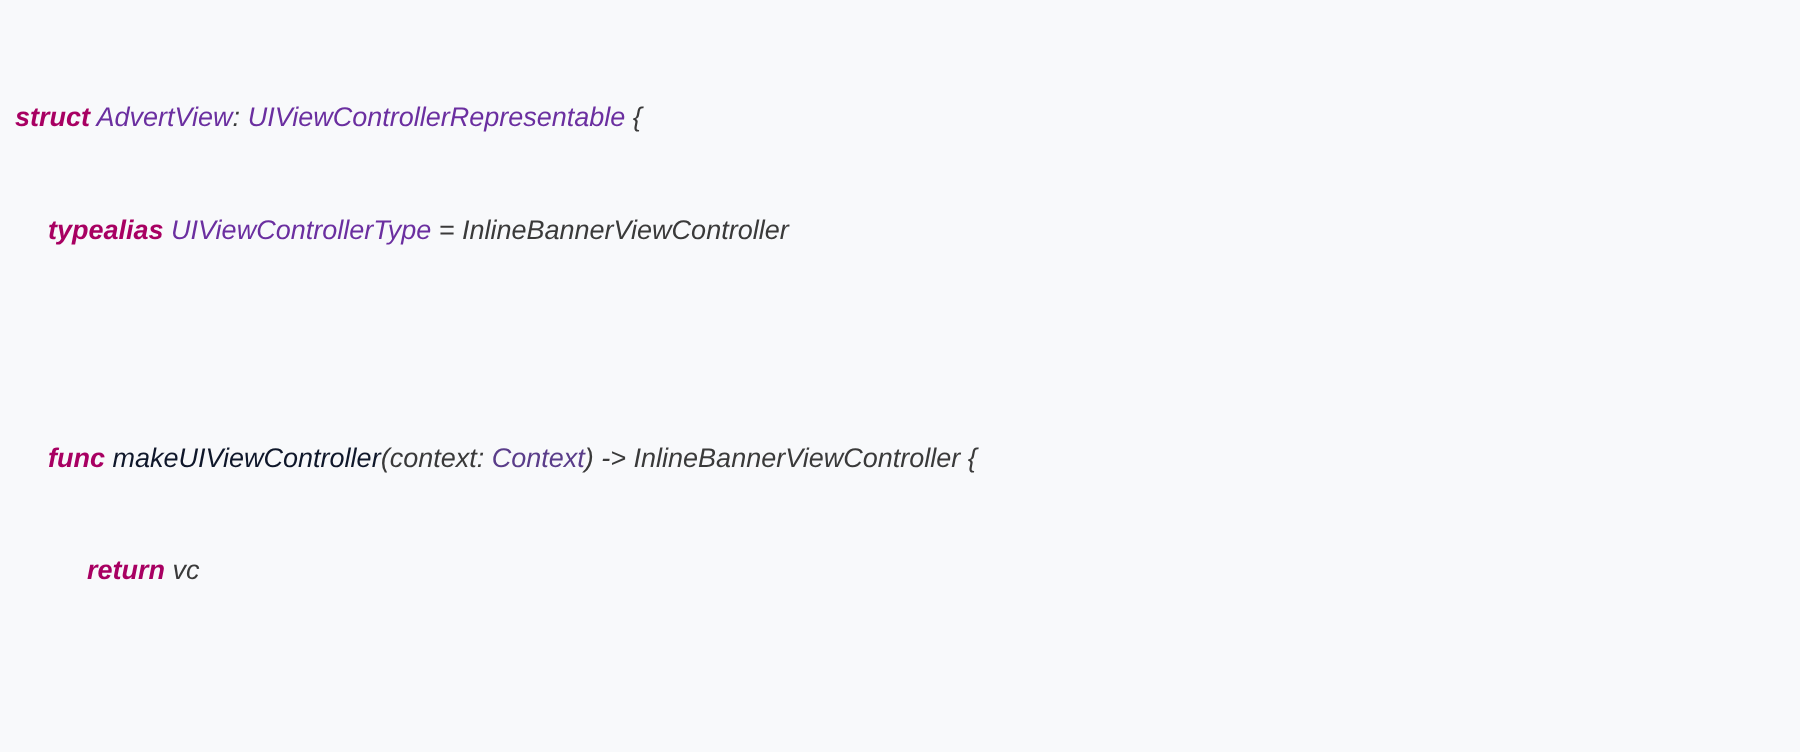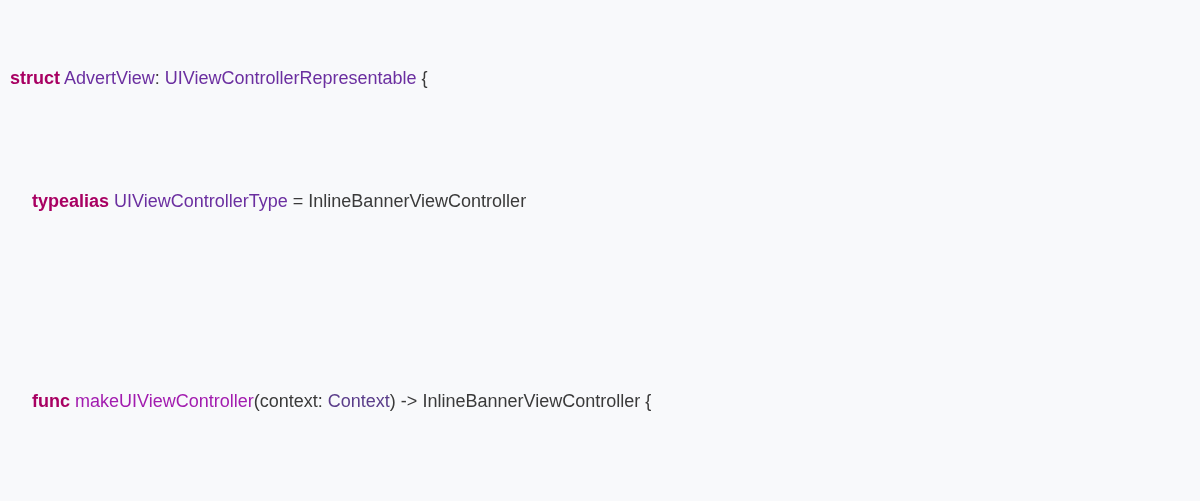--- a/index.html
+++ b/index.html
@@ -10,37 +10,38 @@
       line-height: 2.1;
       padding: 22px 10px;
       width: 1200px;
       height: 501px;
       color: #3a3a3a;
     }
     .code { white-space: pre; }
     .kw { color: #a80062; font-weight: bold; }
     .type-name { color: #6b2fa0; }
     .proto { color: #6b2fa0; }
-    .func-name { color: #a21caf; }
+    .func-name { color: #0f172a; }
     .param-label { color: #3a3a3a; }
     .param-type { color: #5a3d8a; }
     .arrow { color: #3a3a3a; }
     .ret-type { color: #3a3a3a; }
     .plain { color: #3a3a3a; }
     .brace { color: #3a3a3a; }
     .eq { color: #3a3a3a; }
-    .i1 { padding-left: 22px; margin-top: 48px; }
+    .i1 { padding-left: 22px; }
     .i2 { padding-left: 48px; }
-    .line { display: block; }
+    .line { display: block; font-style: italic; }
   </style>
 </head>
 <body>
 
 <div class="code">
 <span class="line"><span class="kw">struct</span> <span class="type-name">AdvertView</span><span class="plain">: </span><span class="proto">UIViewControllerRepresentable</span><span class="brace"> {</span></span>
 <span class="line i1"><span class="kw">typealias</span> <span class="type-name">UIViewControllerType</span><span class="eq"> = </span><span class="plain">InlineBannerViewController</span></span>
 <span class="line"> </span>
 <span class="line i1"><span class="kw">func</span> <span class="func-name">makeUIViewController</span><span class="plain">(</span><span class="param-label">context</span><span class="plain">: </span><span class="param-type">Context</span><span class="plain">) </span><span class="arrow">-&gt;</span><span class="ret-type"> InlineBannerViewController </span><span class="brace">{</span></span>
+<span class="line i2"><span class="kw">return</span><span class="plain"> vc</span></span>
 
 
 
 
 </div>
 
 </body></html>

